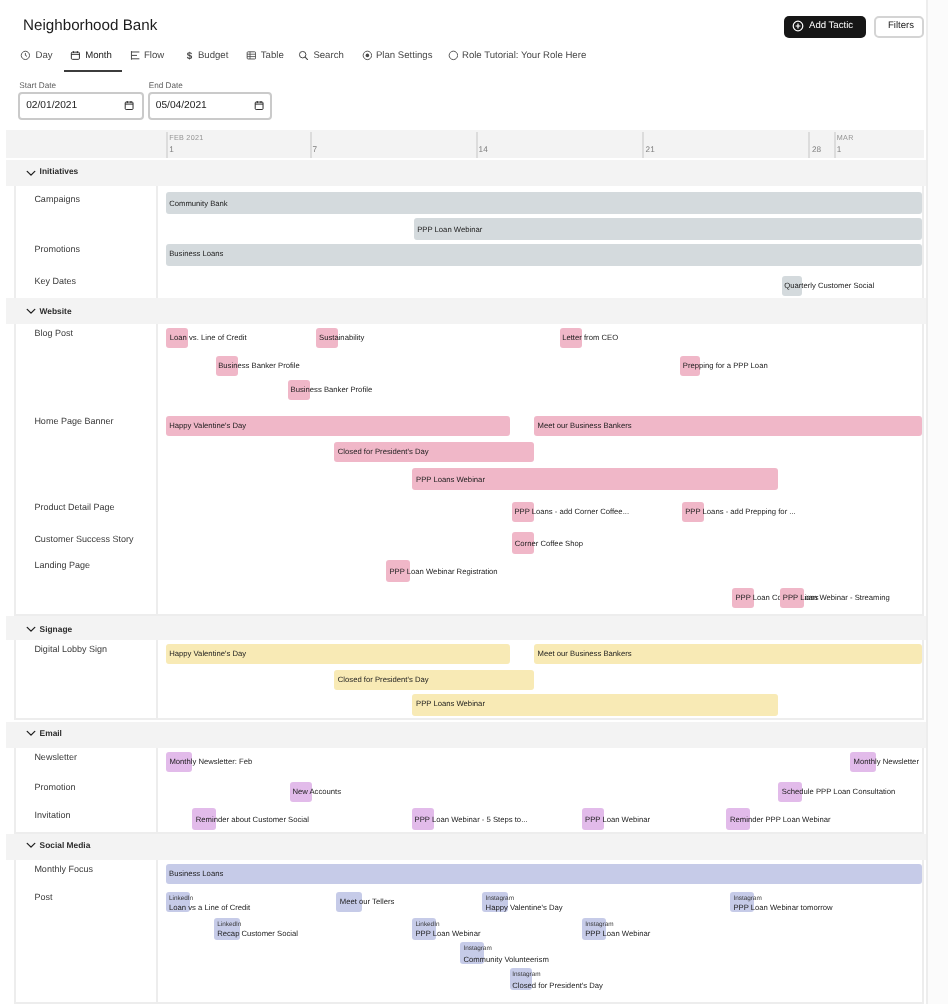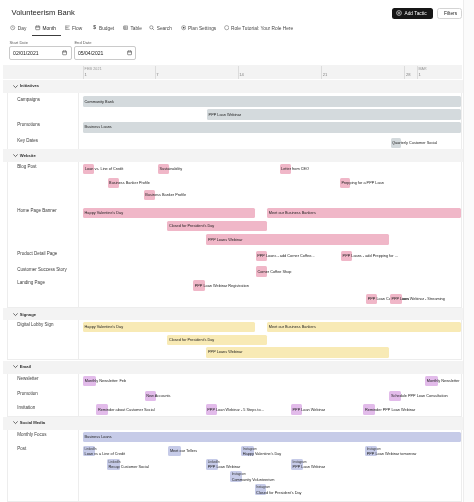--- a/index.html
+++ b/index.html
@@ -43,21 +43,21 @@
   .bartxt{position:absolute;font-size:3.85px;color:#1c1c1c;white-space:nowrap;line-height:4.1px;}
   .l1{position:absolute;font-size:3.2px;color:#3a3a3a;white-space:nowrap;line-height:3.4px;}
   .l2{position:absolute;font-size:3.85px;color:#1c1c1c;white-space:nowrap;line-height:4.1px;}
 
   .sbar{position:absolute;left:463px;top:0;width:11px;height:502px;background:#fbfbfb;border-left:0.8px solid #ededed;}
 </style>
 </head>
 <body>
 
 <div id="app">
-    <div class="title">Volunteerism Bank</div>
+    <div class="title">Neighborhood Bank</div>
     <div class="btn dark" style="left:392px;top:7.6px;width:40.5px">
       <svg class="ico" viewBox="0 0 12 12" width="6" height="6">
         <circle cx="6" cy="6" r="4.8" fill="none" stroke="currentColor" stroke-width="1.2"></circle>
         <path d="M6 3.6v4.8M3.6 6h4.8" stroke="currentColor" stroke-width="1.2"></path>
       </svg>
       <span>Add Tactic</span>
     </div>
     <div class="btn light" style="left:436.5px;top:7.6px;width:25px">
       <svg class="ico" viewBox="0 0 12 12" width="5.6" height="5.6">
         <path d="M1.4 2.6h9.2L7 6.9v3.4L5 9.2V6.9z" fill="currentColor"></path>

